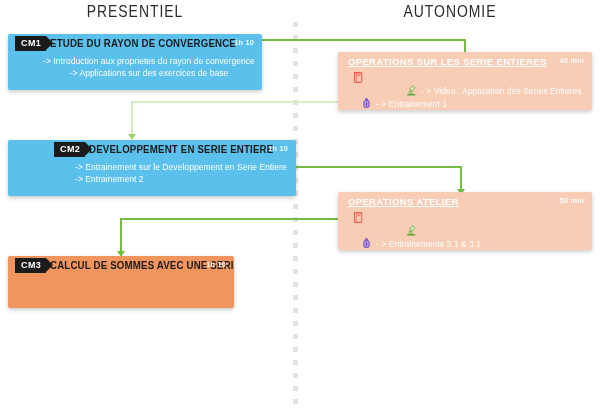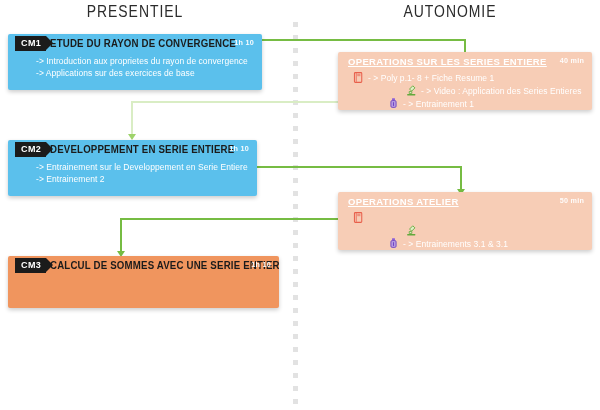--- a/index.html
+++ b/index.html
@@ -111,21 +111,21 @@
   }
   .a-row .txt{
     font-size:8.5px;color:#ffffff;letter-spacing:.05px;
   }
   .a-row .ico{
     width:13px;height:13px;display:inline-block;margin-right:3px;
     flex:0 0 13px;
   }
   .a-row.r1{padding-left:14px;}
   .a-row.r2{padding-left:31px;margin-left:36px;}
-  .a-row.r3{padding-left:49px;}
+  .a-row.r3{padding-left:22px;}
 </style>
 </head>
 <body>
 
 <div id="canvas">
 
   <div class="col-title" id="title-presentiel">PRESENTIEL</div>
   <div class="col-title" id="title-autonomie">AUTONOMIE</div>
 
   <div class="divider" id="divider">
@@ -178,67 +178,66 @@
     <div class="v" style="left:204px;top:0;height:24px;"></div>
     <div class="arr" style="left:201px;top:23px;"></div>
   </div>
 
   <div class="conn" style="left:120px;top:218px;width:220px;height:40px;">
     <div class="h" style="left:2px;top:0;width:218px;"></div>
     <div class="v" style="left:0;top:0;height:34px;"></div>
     <div class="arr" style="left:-3px;top:33px;"></div>
   </div>
 
-  <div class="card blue" id="card-cm1" style="left:8px;top:34px;width:254px;height:56px;">
+  <div class="card blue" id="card-cm1" style="left:8px;top:34px;width:254px;height:56px;text-align:center;">
     <div class="p-head">
       <span class="tag">CM1</span>
       <span class="p-title">ETUDE DU RAYON DE CONVERGENCE</span>
       <span class="dur">1h 10</span>
     </div>
     <div class="p-body">
       <div class="li">-&gt; Introduction aux proprietes du rayon de convergence</div>
       <div class="li">-&gt; Applications sur des exercices de base</div>
     </div>
   </div>
 
-  <div class="card blue" id="card-cm2" style="left:8px;top:140px;width:249px;height:56px;">
+  <div class="card blue" id="card-cm2" style="left:8px;top:140px;width:249px;height:56px;padding-left:39px;">
     <div class="p-head">
       <span class="tag">CM2</span>
       <span class="p-title">DEVELOPPEMENT EN SERIE ENTIERE</span>
       <span class="dur">1h 10</span>
     </div>
     <div class="p-body">
       <div class="li">-&gt; Entrainement sur le Developpement en Serie Entiere</div>
       <div class="li">-&gt; Entrainement 2</div>
     </div>
   </div>
 
-  <div class="card orange" id="card-cm3" style="left:8px;top:256px;width:271px;height:52px;">
+  <div class="card orange" id="card-cm3" style="left:8px;top:256px;width:226px;height:52px;">
     <div class="p-head">
       <span class="tag">CM3</span>
       <span class="p-title">CALCUL DE SOMMES AVEC UNE SERIE ENTIERE</span>
       <span class="dur">1h 10</span>
     </div>
   </div>
 
   <div class="card peach" id="card-operations" style="left:338px;top:52px;width:254px;height:58px;">
     <div class="a-head">
-      <span class="a-title">OPERATIONS SUR LES SERIES ENTIERE</span>
+      <span class="a-title">OPERATIONS SUR LES SERIE ENTIERES</span>
       <span class="dur">40 min</span>
     </div>
     <div class="a-body">
       <div class="a-row r1">
         <span class="ico">
           <svg viewBox="0 0 16 16" width="13" height="13">
             <rect x="3" y="2" width="9" height="12" rx="1" fill="#f7cdb6" stroke="#e8604c" stroke-width="1.3"></rect>
             <line x1="5.2" y1="2.6" x2="5.2" y2="13.4" stroke="#e8604c" stroke-width="1"></line>
             <rect x="6.4" y="3.4" width="4" height="3" fill="#e8604c" opacity=".55"></rect>
           </svg>
         </span>
-        <span class="txt">- &gt; Poly p.1- 8 + Fiche Resume 1</span>
       </div>
       <div class="a-row r2">
         <span class="ico">
           <svg viewBox="0 0 16 16" width="13" height="13">
             <path d="M9.6 2.2 L12.2 4.8 L8.2 8.8 L5.6 6.2 Z" fill="#dff0c8" stroke="#63a83c" stroke-width="1.1"></path>
             <path d="M5.2 9.2 L8.4 9.2 L8.4 11.6 L5.2 11.6 Z" fill="#dff0c8" stroke="#63a83c" stroke-width="1"></path>
             <rect x="2.6" y="12.4" width="10.2" height="1.7" rx=".6" fill="#63a83c"></rect>
           </svg>
         </span>
         <span class="txt">- &gt; Video : Application des Series Entieres</span>

